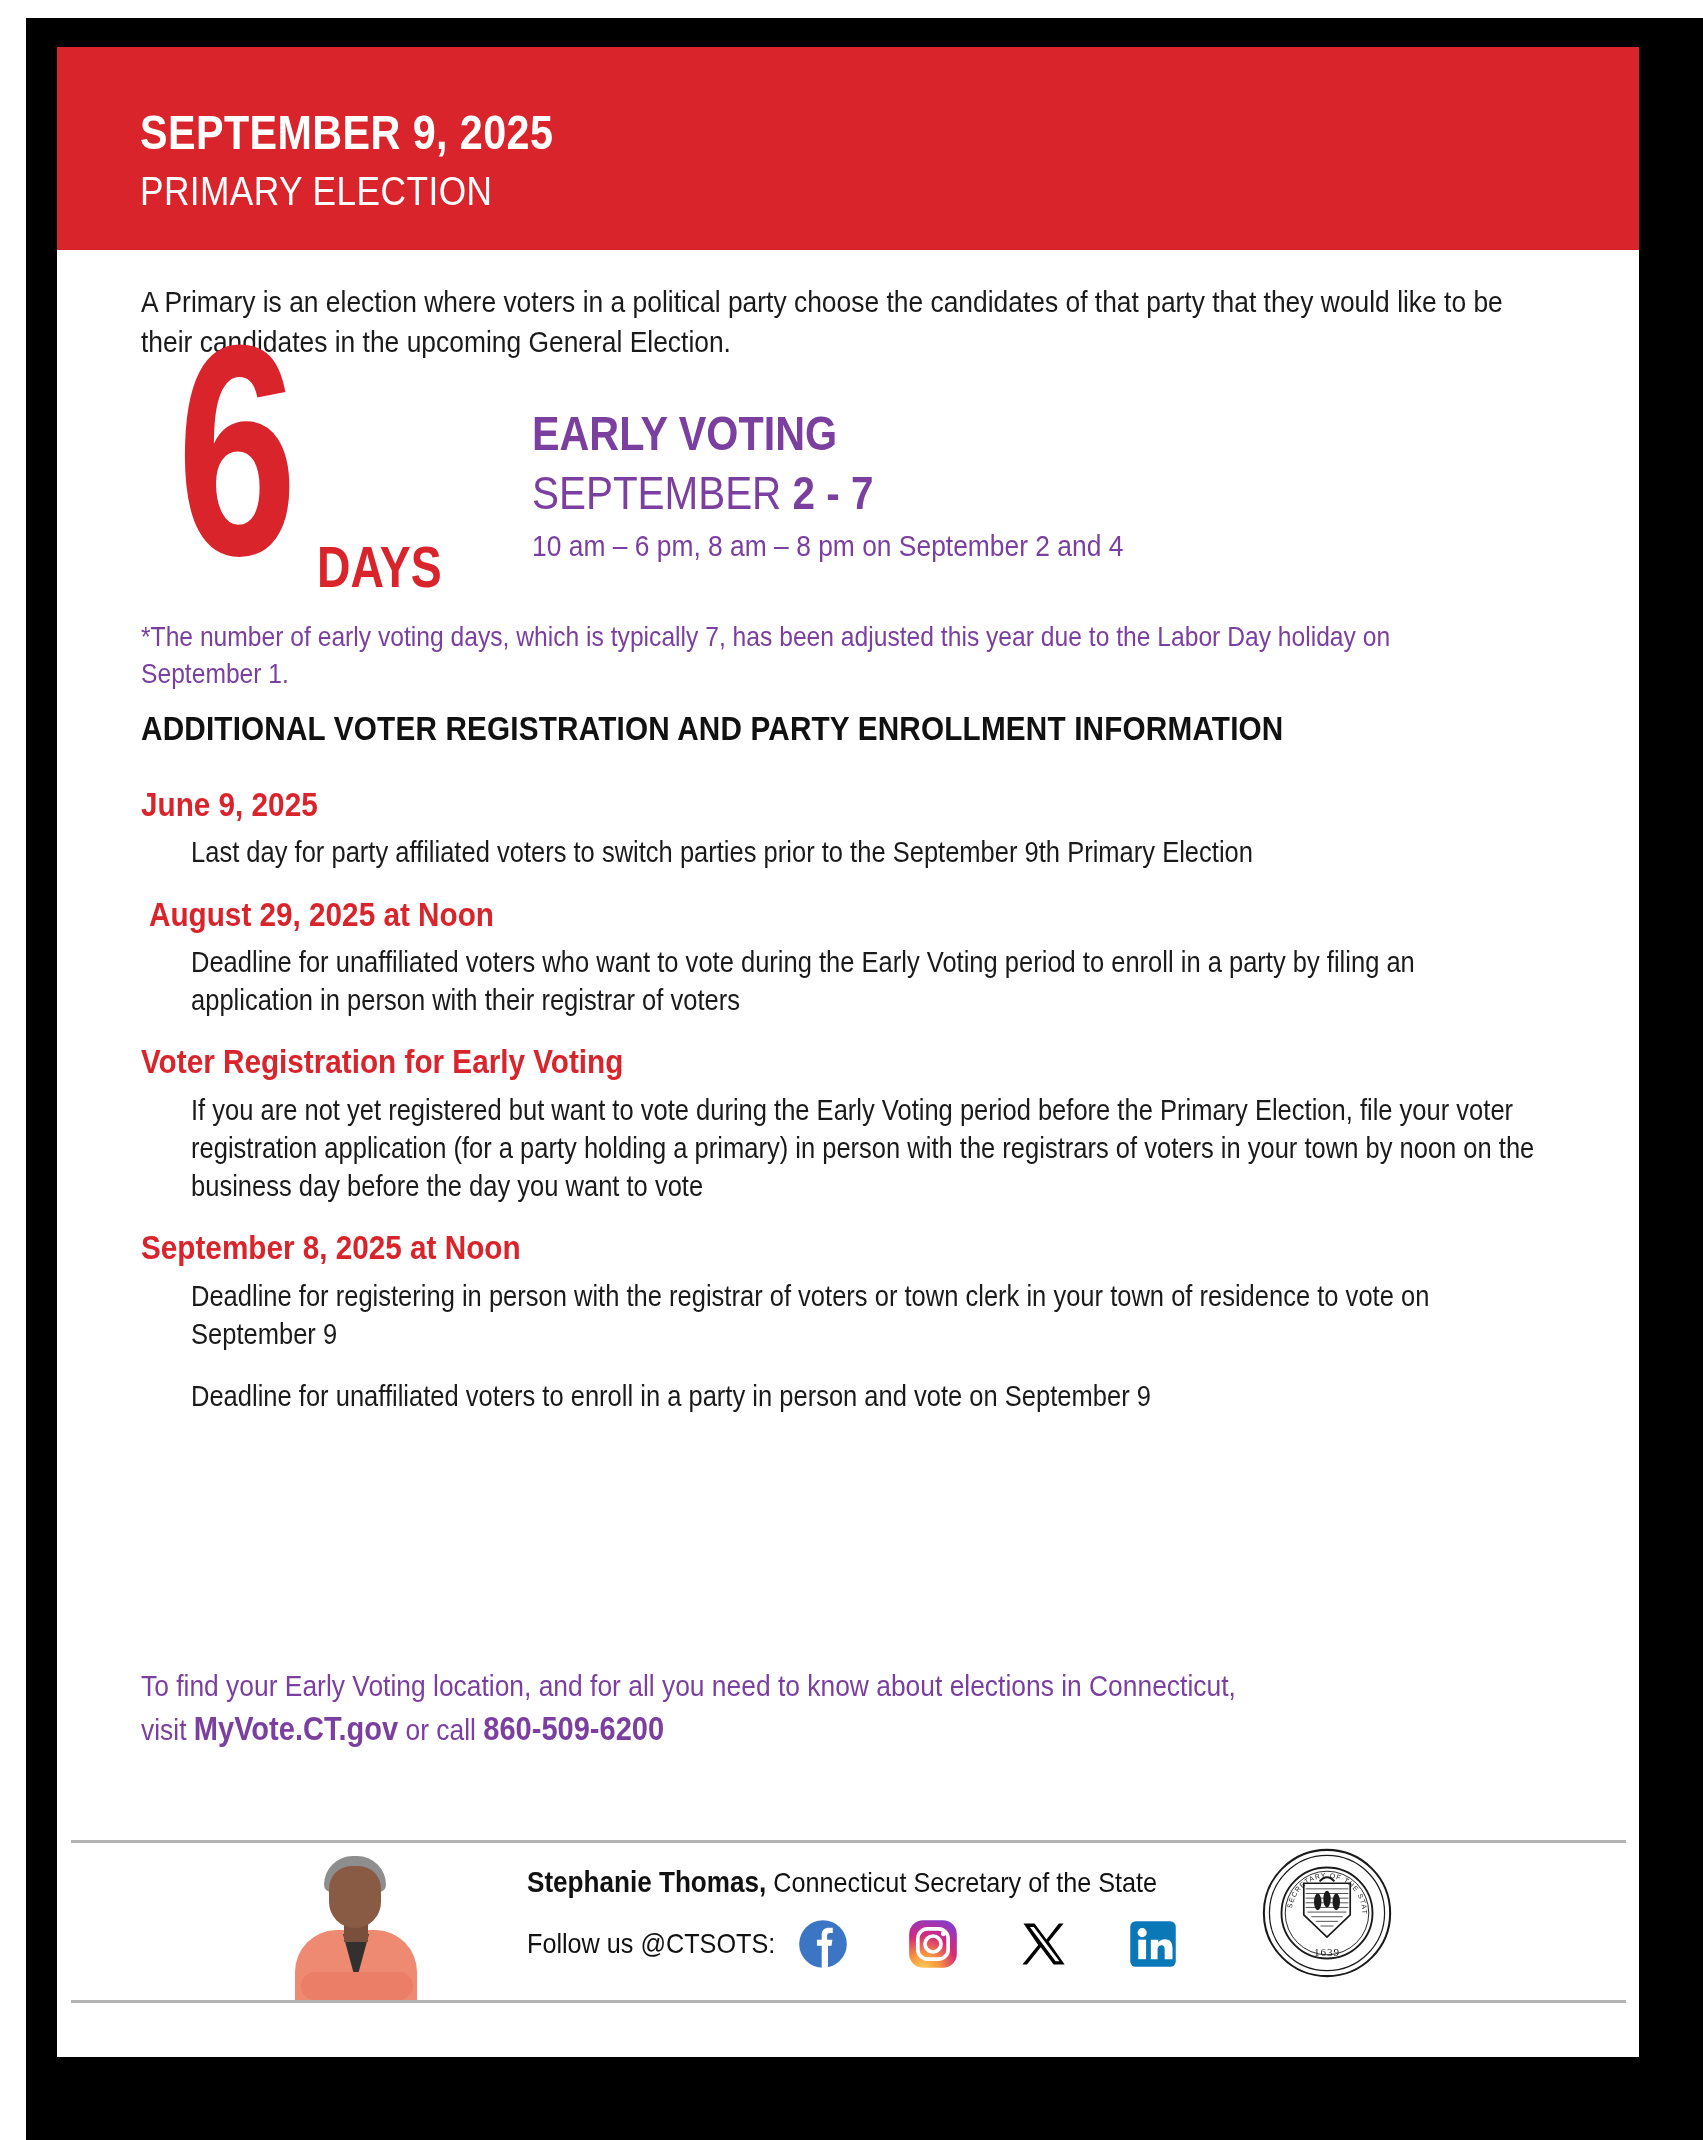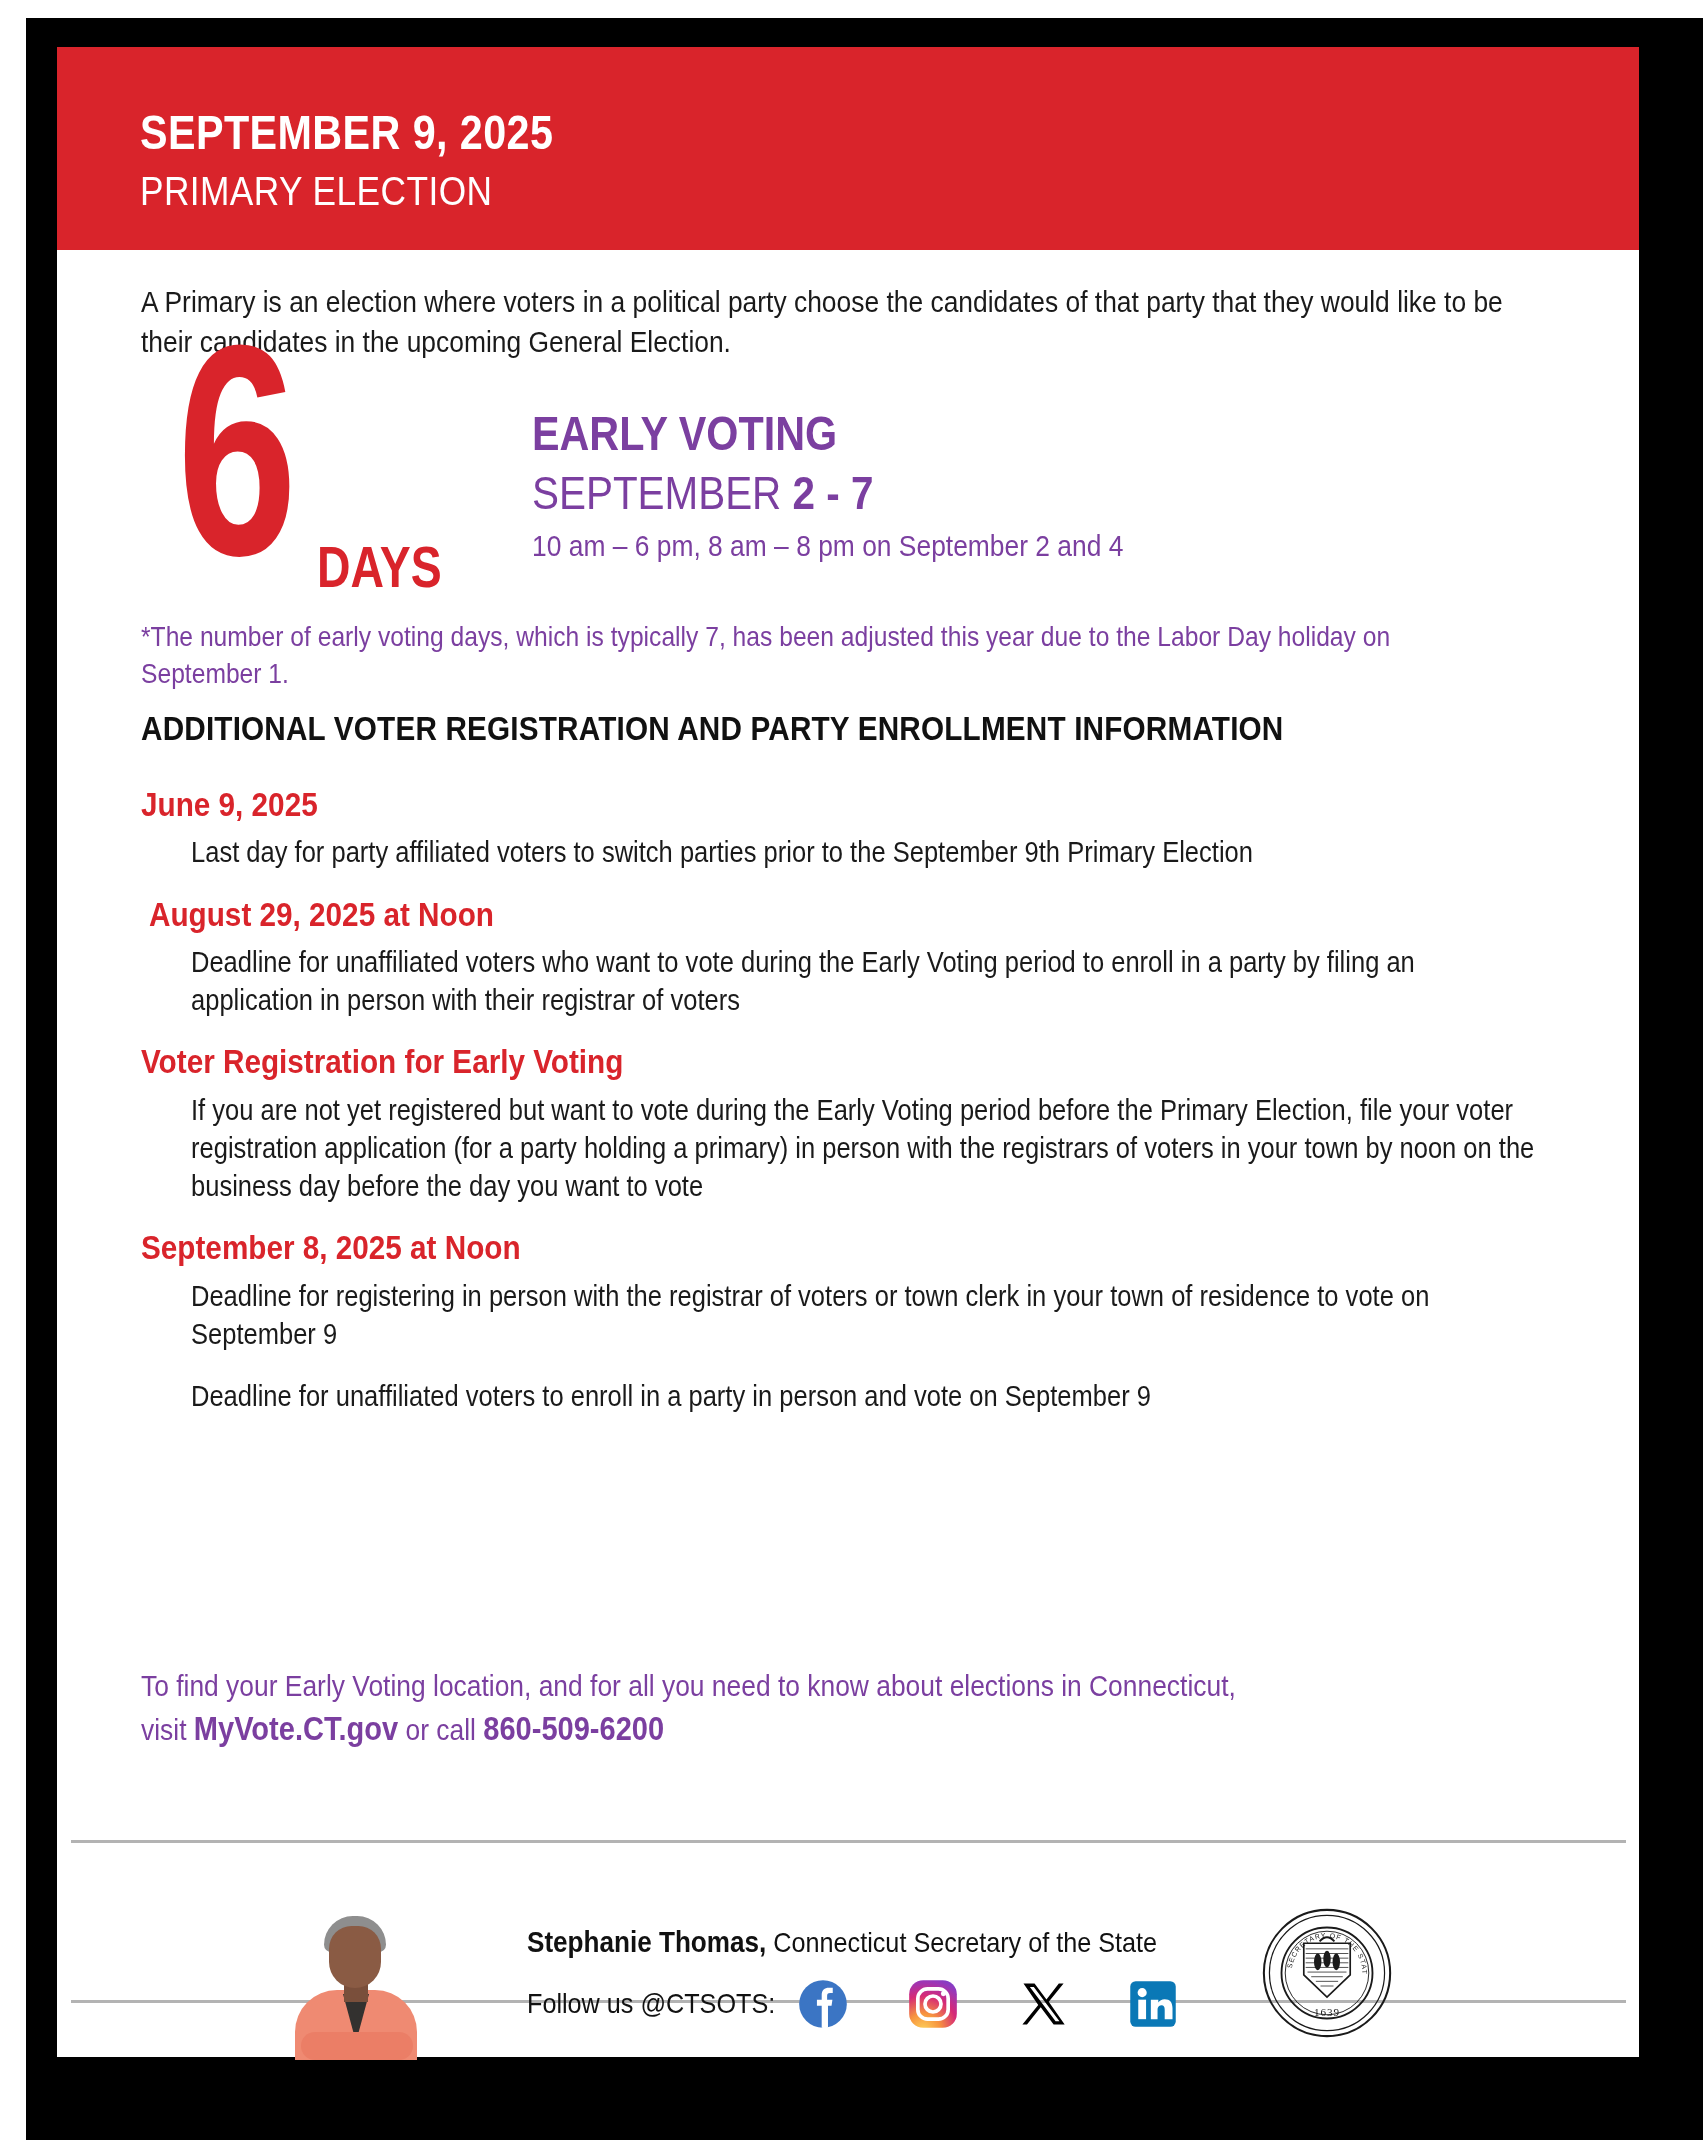--- a/index.html
+++ b/index.html
@@ -120,21 +120,21 @@
   }
 
   
   .rule {
     position:absolute; left:14px; width:1555px; height:3px; background:#b3b3b3;
   }
   .rule.top { top:1793px; }
   .rule.bottom { top:1953px; }
 
   
-  .footer { position:absolute; left:0; top:1845px; width:1582px; height:160px; }
+  .footer { position:absolute; left:0; top:1785px; width:1582px; height:160px; }
 
   .portrait {
     position:absolute; left:220px; top:22px; width:160px; height:145px;
   }
   .p-hair { position:absolute; left:47px; top:2px; width:62px; height:36px;
             background:#8e8e8e; border-radius:32px 32px 8px 8px; }
   .p-face { position:absolute; left:52px; top:12px; width:52px; height:62px;
             background:#8a5b44; border-radius:26px 26px 30px 30px; }
   .p-neck { position:absolute; left:67px; top:66px; width:24px; height:22px;
             background:#7a4f3b; }

